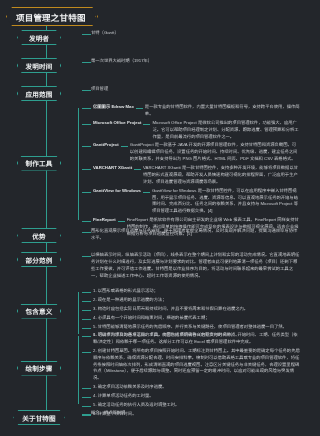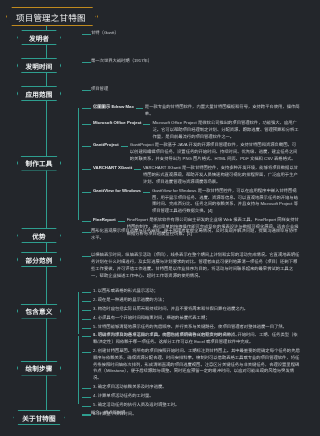--- a/index.html
+++ b/index.html
@@ -38,21 +38,21 @@
     left: 6px;
     top: 7px;
     height: 19px;
     padding: 0 9px;
     display: flex;
     align-items: center;
     justify-content: center;
     border: 1px solid #c08a1e;
     color: #f0f1f2;
     font-size: 8.5px;
-    font-weight: normal;
+    font-weight: bold;
     letter-spacing: .2px;
     white-space: nowrap;
     background: #23262b;
     clip-path: polygon(6px 0, calc(100% - 6px) 0, 100% 50%, calc(100% - 6px) 100%, 6px 100%, 0 50%);
     box-sizing: border-box;
   }
   .root-tail {
     position: absolute;
     left: 84px;
     top: 7px;

